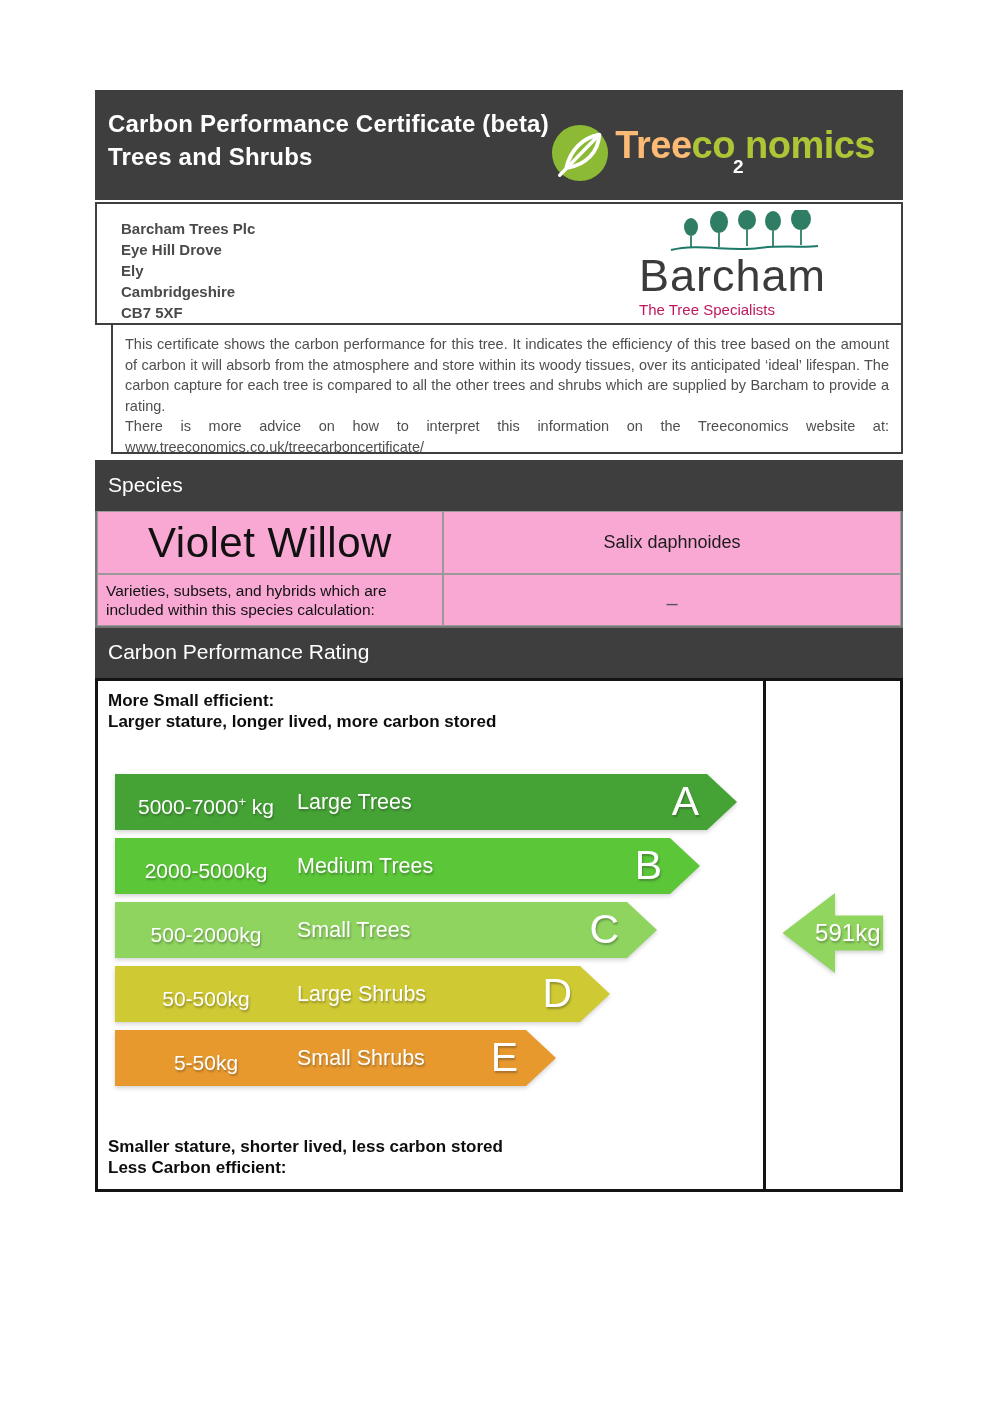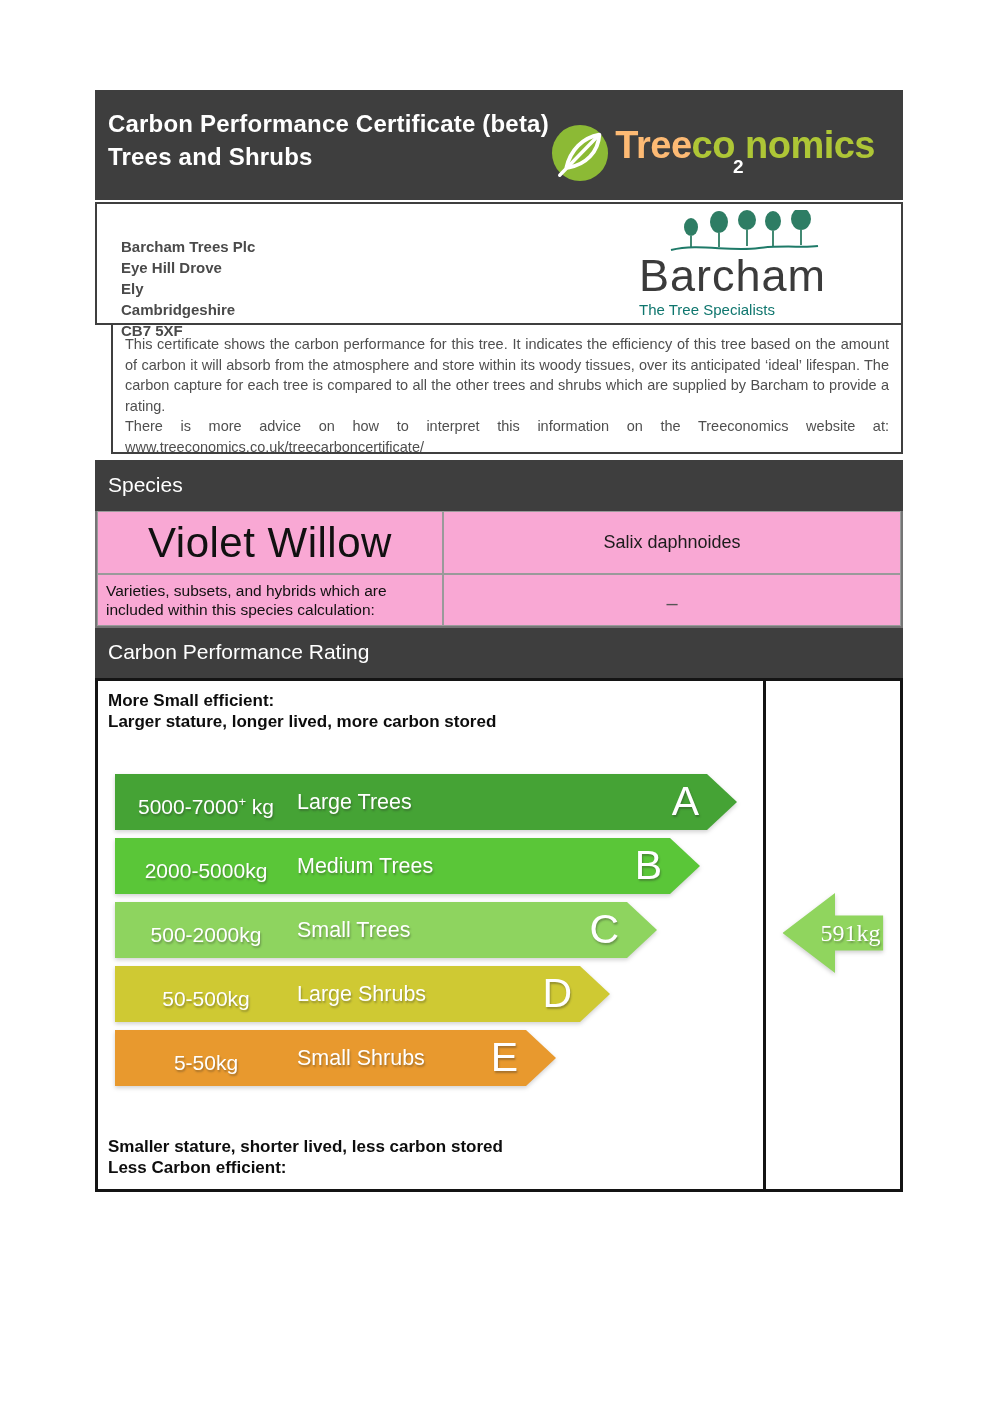--- a/index.html
+++ b/index.html
@@ -18,26 +18,26 @@
   
   .tlogo { position:absolute; right:28px; top:26px; display:flex; align-items:center; }
   .tlogo-circle { width:58px; height:58px; margin-right:6px; }
   .tlogo-text { font-size:38px; font-weight:700; letter-spacing:-0.5px; line-height:58px; }
   .tlogo-text .w { color:#fdba74; }
   .tlogo-text .g { color:#aec636; }
   .tlogo-text sub { color:#ffffff; font-size:19px; font-weight:700; position:relative; top:6px; left:-2px; }
 
   
   .address-box { position:relative; height:123px; background:#fff; border:2px solid #3f3f3f;
-                 margin-top:2px; padding:32px 0 0 24px; }
+                 margin-top:2px; padding:14px 0 0 24px; }
   .address-lines { font-size:15px; font-weight:700; color:#4a4a4a; line-height:21px; }
   .barcham { position:absolute; right:52px; top:6px; width:210px; text-align:left; }
   .barcham-trees { display:block; margin:0 auto; }
   .barcham-name { font-size:45px; font-weight:500; color:#3b3b3b; letter-spacing:1px; line-height:48px; margin-top:-4px; }
-  .barcham-tag { font-size:15px; color:#0f766e; font-weight:500; margin-top:1px; }
+  .barcham-tag { font-size:15px; color:#be185d; font-weight:500; margin-top:1px; }
 
   
   .intro-box { background:#fff; border:2px solid #3f3f3f; margin-top:-2px; height:131px;
                padding:9px 12px 0 12px;margin-left:16px; }
   .intro-box p { font-size:14.5px; color:#4f4f4f; line-height:20.5px; text-align:justify; }
 
   .species-bar { height:51px; margin-top:6px; font-size:21px; padding:13px 0 0 13px; }
 
   
   .species-table { display:grid; grid-template-columns:346px 1fr; grid-template-rows:63px 52px;
@@ -66,21 +66,21 @@
   .band .range { position:absolute; left:0; top:0; width:182px; height:56px; line-height:56px;
                  text-align:center; font-size:21px; text-shadow:1px 2px 2px rgba(40,40,40,.35); }
   .band .range sup { font-size:13px; }
   .band .category { position:absolute; left:182px; top:0; height:56px; line-height:56px;
                     font-size:21.5px; text-shadow:1px 2px 2px rgba(40,40,40,.35); }
   .band .letter { position:absolute; right:38px; top:0; height:56px; line-height:54px;
                   font-size:41px; text-shadow:1px 2px 2px rgba(40,40,40,.35); }
 
   .rating-side { position:relative; width:137px; border-left:3px solid #141414; }
   .result-wrap { position:absolute; top:212px; left:50%; transform:translateX(-50%);
-                 filter:drop-shadow(0 2px 2px rgba(0,0,0,0.2));font-family:Liberation Serif, serif; }
+                 filter:drop-shadow(0 2px 2px rgba(0,0,0,0.2)); }
   .result-arrow { position:relative; width:101px; height:80px; color:#fff;
                   clip-path:polygon(0 50%, 52% 0, 52% 28%, 100% 28%, 100% 72%, 52% 72%, 52% 100%); }
   .result-arrow .val { position:absolute; right:3px; top:0; height:80px; line-height:80px;
                        font-size:24px; text-shadow:1px 2px 2px rgba(40,40,40,.35); }
 </style>
 </head>
 <body>
 
 <div class="page">
   <div class="cert">

